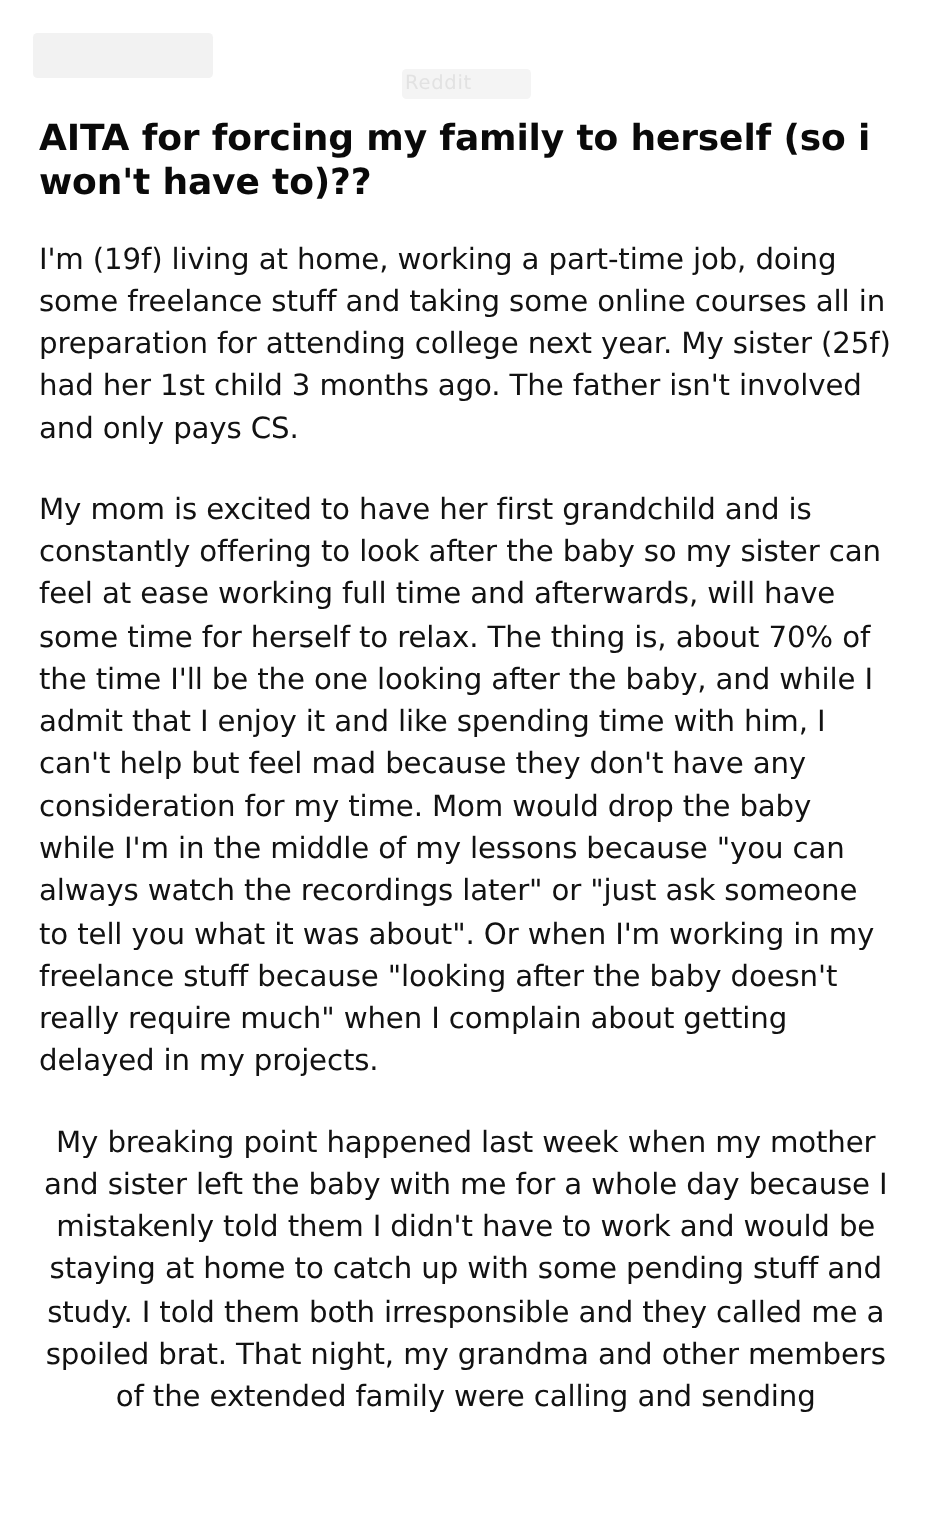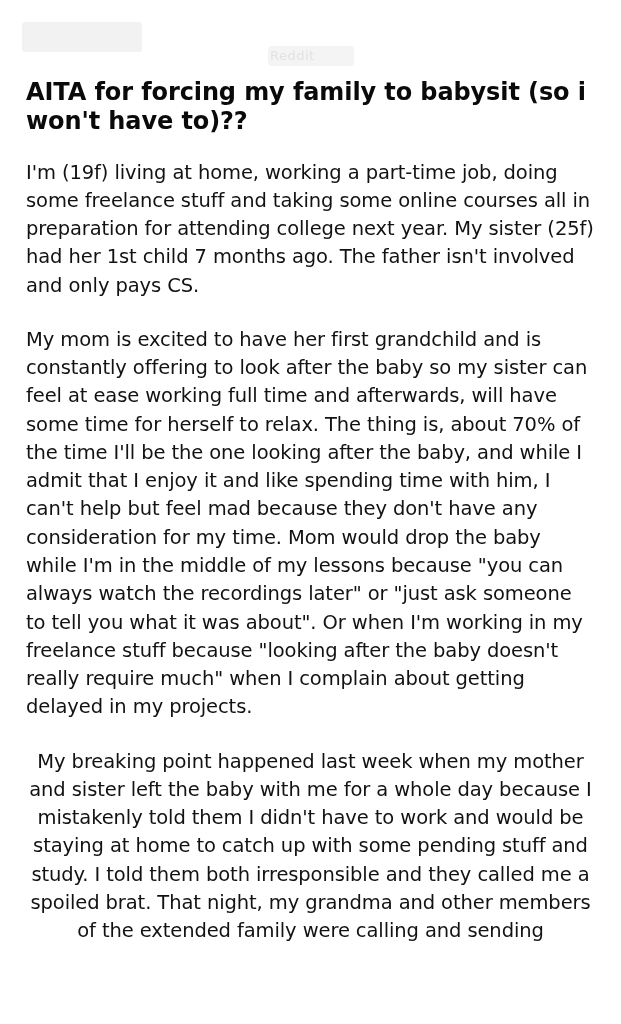--- a/index.html
+++ b/index.html
@@ -81,22 +81,22 @@
 
 <div class="page">
 
   <div class="top-artifacts">
     <div class="ghost-block ghost-a"></div>
     <div class="ghost-block ghost-b"></div>
     <div class="ghost-text">Reddit</div>
   </div>
 
   <div class="content">
-    <h1 class="post-title">AITA for forcing my family to babysit (so i won't have to)??</h1>
+    <h1 class="post-title">AITA for forcing my family to herself (so i won't have to)??</h1>
 
     <div class="post-body">
-      <p>I'm (19f) living at home, working a part-time job, doing some freelance stuff and taking some online courses all in preparation for attending college next year. My sister (25f) had her 1st child 7 months ago. The father isn't involved and only pays CS.</p>
+      <p>I'm (19f) living at home, working a part-time job, doing some freelance stuff and taking some online courses all in preparation for attending college next year. My sister (25f) had her 1st child 3 months ago. The father isn't involved and only pays CS.</p>
       <p>My mom is excited to have her first grandchild and is constantly offering to look after the baby so my sister can feel at ease working full time and afterwards, will have some time for herself to relax. The thing is, about 70% of the time I'll be the one looking after the baby, and while I admit that I enjoy it and like spending time with him, I can't help but feel mad because they don't have any consideration for my time. Mom would drop the baby while I'm in the middle of my lessons because "you can always watch the recordings later" or "just ask someone to tell you what it was about". Or when I'm working in my freelance stuff because "looking after the baby doesn't really require much" when I complain about getting delayed in my projects.</p>
       <p>My breaking point happened last week when my mother and sister left the baby with me for a whole day because I mistakenly told them I didn't have to work and would be staying at home to catch up with some pending stuff and study. I told them both irresponsible and they called me a spoiled brat. That night, my grandma and other members of the extended family were calling and sending</p>
     </div>
   </div>
 
 </div>
 
 </body></html>

